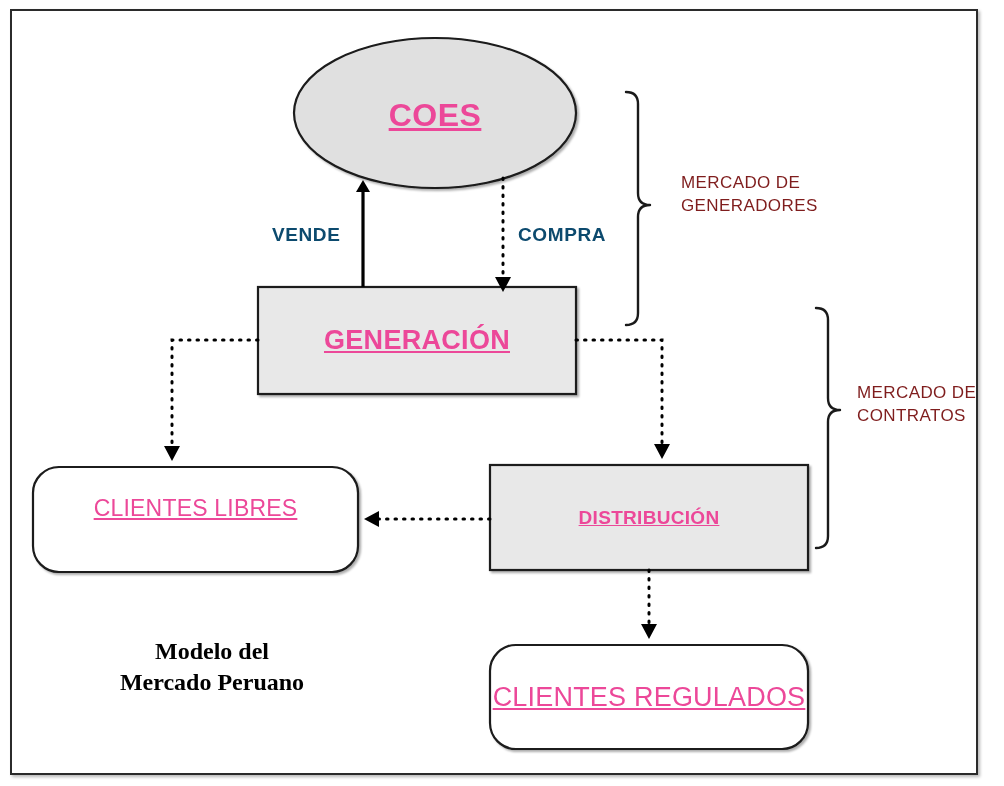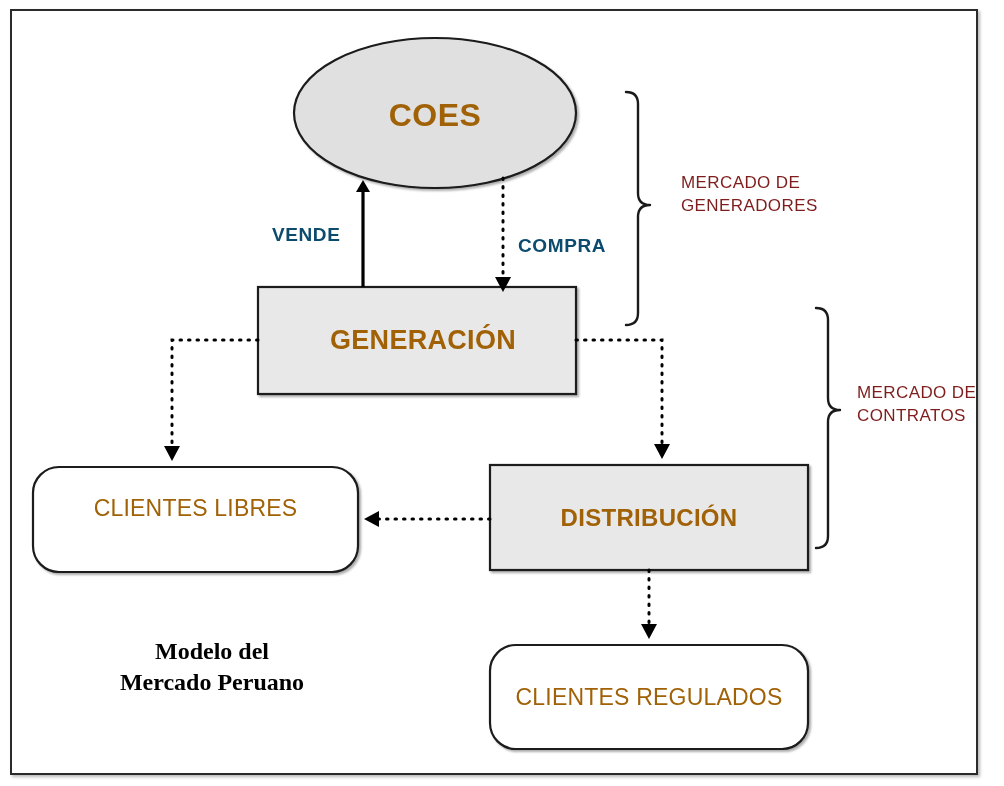--- a/index.html
+++ b/index.html
@@ -34,54 +34,55 @@
     top: 0;
     width: 1004px;
     height: 786px;
   }
   .node-label {
     position: absolute;
     display: flex;
     align-items: center;
     justify-content: center;
     text-align: center;
-    color: #a16207;
+    color: #ec4899;
     pointer-events: none;
     white-space: pre-line;
+    text-decoration: underline;
   }
   .lbl-coes {
     left: 295px; top: 40px; width: 280px; height: 150px;
     font-size: 32px; font-weight: bold; letter-spacing: 0.5px;
   }
   .lbl-generacion {
     left: 258px; top: 287px; width: 318px; height: 107px;
-    font-size: 27px; font-weight: bold; letter-spacing: 0.3px; margin-left: 6px;
+    font-size: 27px; font-weight: bold; letter-spacing: 0.3px;
   }
   .lbl-distribucion {
     left: 490px; top: 465px; width: 318px; height: 105px;
-    font-size: 24px; font-weight: bold; letter-spacing: 0.3px;
+    font-size: 19px; font-weight: bold; letter-spacing: 0.3px;
   }
   .lbl-clientes-libres {
     left: 33px; top: 467px; width: 325px; height: 83px;
     font-size: 23px; font-weight: normal; letter-spacing: 0.2px;
   }
   .lbl-clientes-regulados {
     left: 490px; top: 645px; width: 318px; height: 104px;
-    font-size: 23px; font-weight: normal; letter-spacing: 0.2px;
+    font-size: 27px; font-weight: normal; letter-spacing: 0.2px;
   }
   .edge-label {
     position: absolute;
     color: #0c4a6e;
     font-weight: bold;
     font-size: 19px;
     letter-spacing: 0.6px;
     pointer-events: none;
   }
   .lbl-vende { left: 272px; top: 224px; }
-  .lbl-compra { left: 518px; top: 235px; }
+  .lbl-compra { left: 518px; top: 224px; }
   .brace-label {
     position: absolute;
     color: #7f1d1d;
     font-weight: normal;
     font-size: 17px;
     line-height: 1.35;
     letter-spacing: 0.4px;
     white-space: pre-line;
     pointer-events: none;
   }

